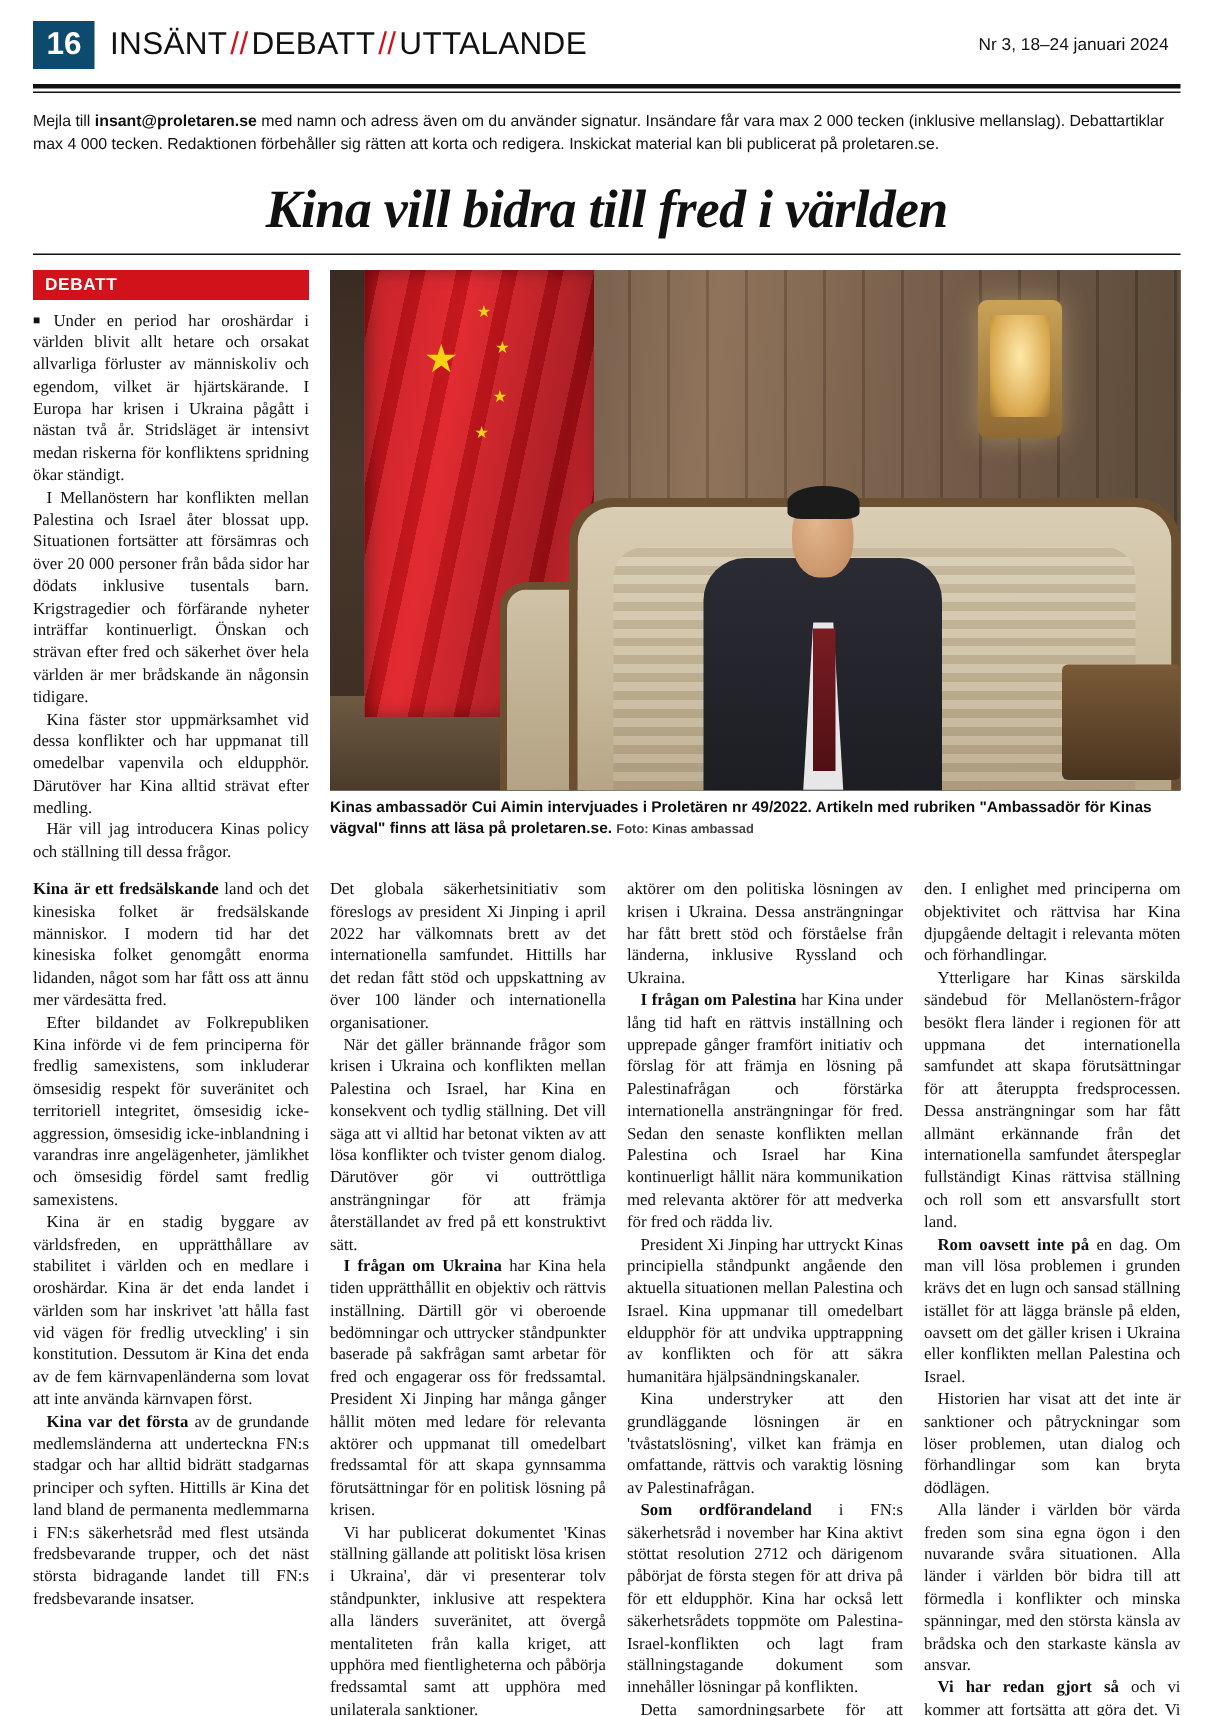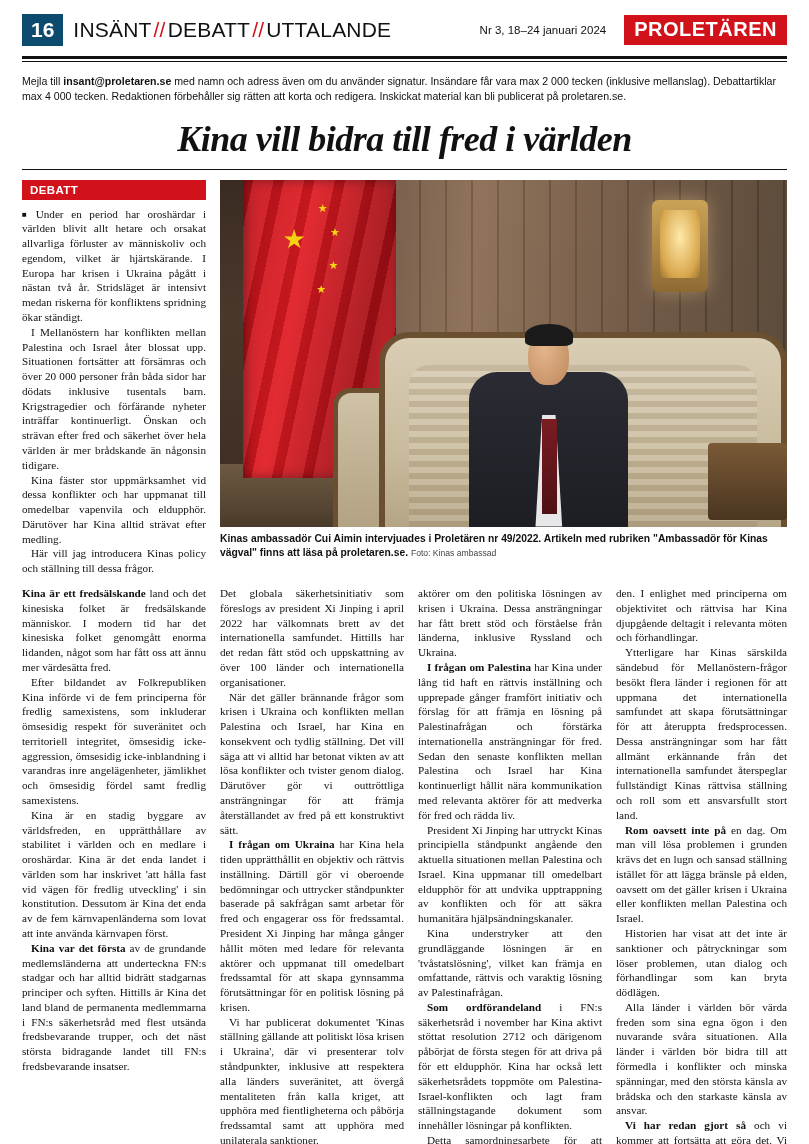--- a/index.html
+++ b/index.html
@@ -123,21 +123,21 @@
     overflow: hidden;
     background: #2a1a14;
   }
   .caption {
     font-family: "Liberation Sans", sans-serif;
     font-size: 10.3px;
     line-height: 1.42;
     font-weight: bold;
     margin-top: 5px;
   }
-  .caption .credit { font-weight: normal; font-size: 8.6px; color: #444; }
+  .caption .credit { font-weight: bold; font-size: 8.6px; color: #444; }
 
   
   .body-col p, .col-left p {
     margin: 0;
     font-size: 11.2px;
     line-height: 1.32;
     text-align: justify;
     text-indent: 9px;
     hyphens: auto;
   }
@@ -254,21 +254,20 @@
 
 <div class="page">
 
   <div class="masthead">
     <div class="pagenum">16</div>
     <div class="masthead-sections">
       <span>INSÄNT</span><span class="sep">//</span><span>DEBATT</span><span class="sep">//</span><span>UTTALANDE</span>
     </div>
     <div class="masthead-spacer"></div>
     <div class="issue-info">Nr 3, 18–24 januari 2024</div>
-    <div class="brand">PROLETÄREN</div>
   </div>
   <div class="rule-thick"></div>
   <div class="rule-thin"></div>
 
   <div class="note">
     <span>Mejla till </span><b>insant@proletaren.se</b><span> med namn och adress även om du använder signatur. Insändare får vara max 2 000 tecken (inklusive mellanslag). Debattartiklar max 4 000 tecken. Redaktionen förbehåller sig rätten att korta och redigera. Inskickat material kan bli publicerat på proletaren.se.</span>
   </div>
 
   <div class="headline">Kina vill bidra till fred i världen</div>
   <div class="rule-head"></div>

